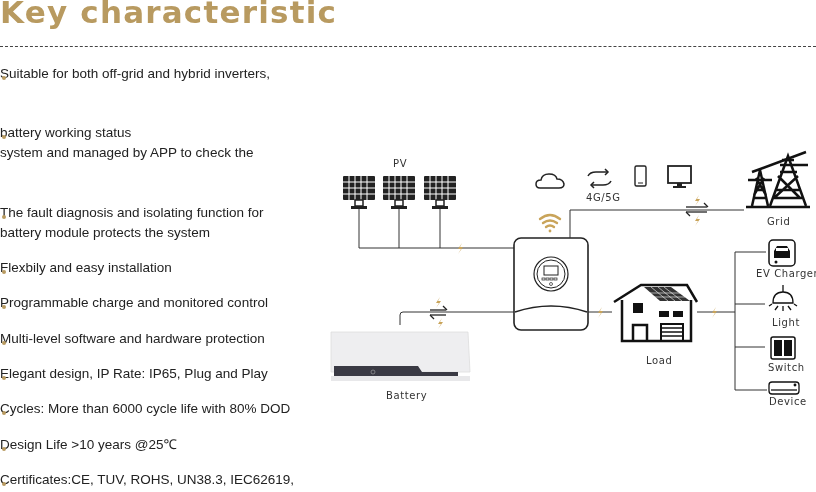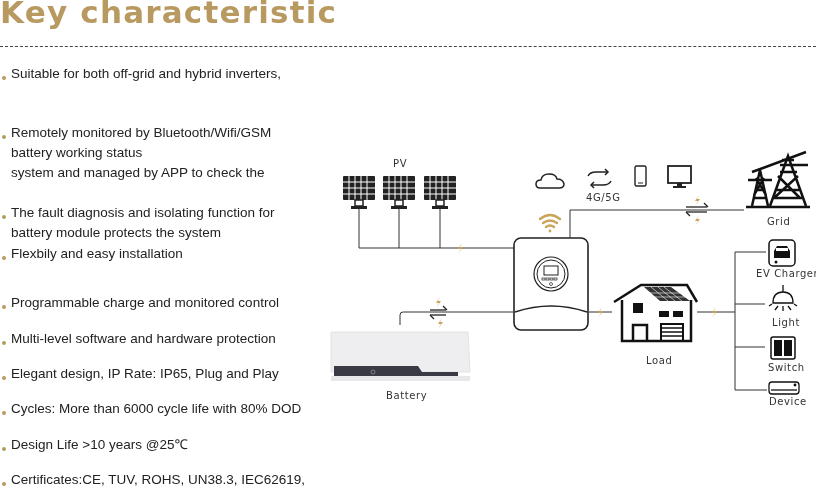--- a/index.html
+++ b/index.html
@@ -1,47 +1,46 @@
 <!DOCTYPE html>
 <html><head>
 <meta charset="utf-8">
 <style>
   html, body { margin:0; padding:0; background:#ffffff; }
   body { width:816px; height:492px; position:relative; overflow:hidden; font-family:"Liberation Sans", sans-serif; }
   .title { position:absolute; left:0; top:-6px; font-family:"DejaVu Sans", sans-serif; font-weight:bold; font-size:31px; color:#b89a60; letter-spacing:1.2px; margin:0; }
   .divider { position:absolute; left:0; top:46px; width:816px; height:0; border-top:1px dashed #444; }
   .features { position:absolute; left:0; top:64px; width:340px; margin:0; padding:0; list-style:none; }
-  .feature { position:absolute; left:0; font-size:13.5px; line-height:20px; color:#222; padding-left:11px; width:330px; }
+  .feature { position:absolute; left:0; font-size:13.5px; line-height:20px; color:#222; width:330px; }
   .feature .dot { position:absolute; left:2px; top:12px; width:4px; height:4px; border-radius:50%; background:#b89a60; }
   .diagram { position:absolute; left:320px; top:140px; width:496px; height:352px; }
   .lbl { font-family:"DejaVu Sans", sans-serif; font-size:10px; fill:#333; letter-spacing:0.6px; }
 </style>
 </head>
 <body>
 
 <h1 class="title">Key characteristic</h1>
 <div class="divider"></div>
 
 <div class="features">
   <div class="feature" style="top:0px">
       <span class="dot"></span>
       <div>Suitable for both off-grid and hybrid inverters,</div>
     </div>
   <div class="feature" style="top:59px">
       <span class="dot"></span>
-      <div>Remotely monitored by Bluetooth/Wifi/GSM</div>
       <div>battery working status</div>
       <div>system and managed by APP to check the</div>
     </div>
   <div class="feature" style="top:139px">
       <span class="dot"></span>
       <div>The fault diagnosis and isolating function for</div>
       <div>battery module protects the system</div>
     </div>
-  <div class="feature" style="top:180px">
+  <div class="feature" style="top:194px">
       <span class="dot"></span>
       <div>Flexbily and easy installation</div>
     </div>
   <div class="feature" style="top:229px">
       <span class="dot"></span>
       <div>Programmable charge and monitored control</div>
     </div>
   <div class="feature" style="top:265px">
       <span class="dot"></span>
       <div>Multi-level software and hardware protection</div>

